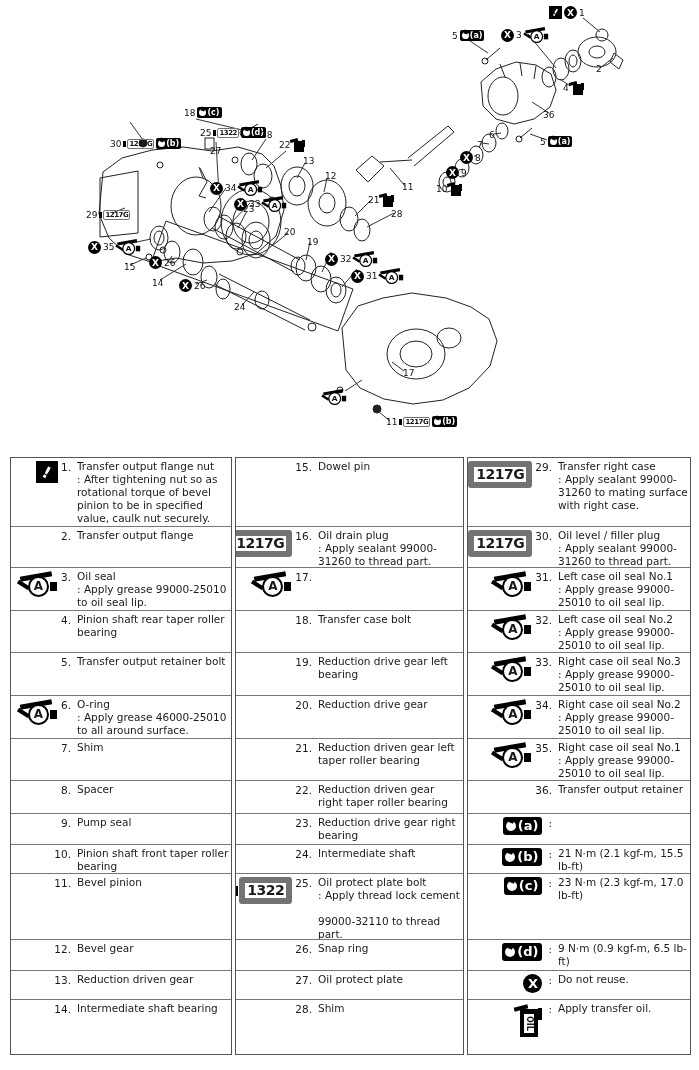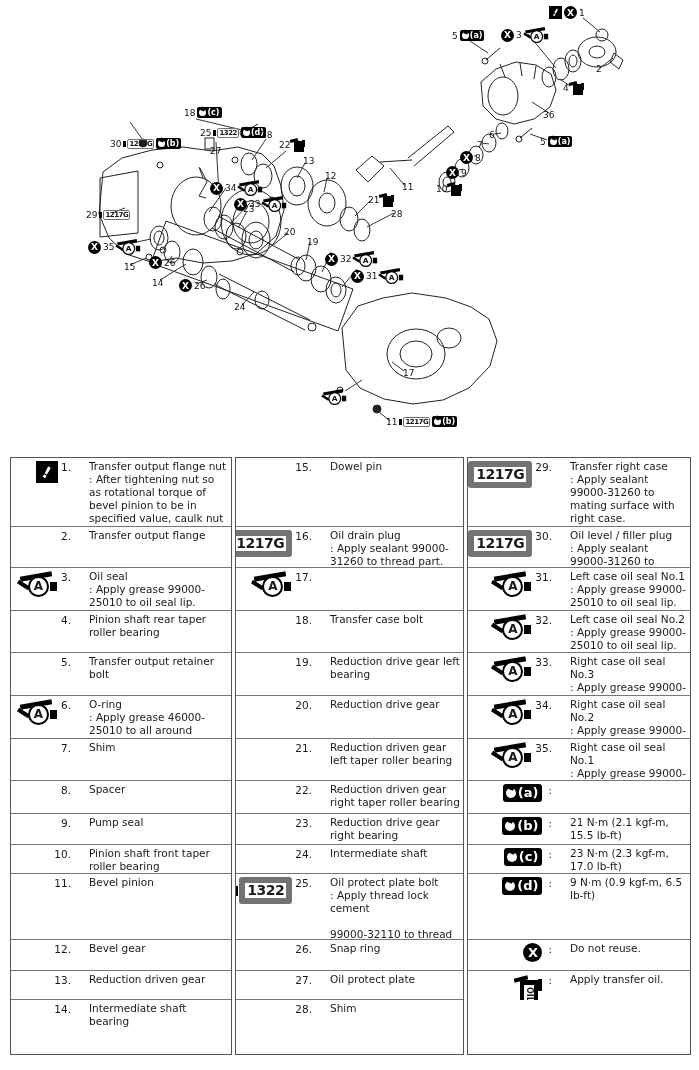--- a/index.html
+++ b/index.html
@@ -65,21 +65,21 @@
         grid-template-rows:69px 41px 43px 42px 43px 43px 42px 33px 31px 29px 66px 31px 29px 1fr;
         box-sizing:border-box;background:#fff;}
   .cell{border-bottom:1px solid #777;box-sizing:border-box;display:flex;align-items:flex-start;
         padding:2px 2px 0 0;overflow:hidden;font-size:10.5px;line-height:13px;}
   .cell:last-child{border-bottom:none;}
   .cell-left{display:flex;justify-content:flex-end;align-items:flex-start;gap:3px;flex:none;padding-top:1px;}
   .c1 .cell-left{width:60px;}
   .c2 .cell-left{width:76px;}
   .c3 .cell-left{width:84px;}
   .pnum{white-space:nowrap;}
-  .cell-text{margin-left:18px;flex:1;}
+  .cell-text{margin-left:6px;flex:1;}
   .p-note{white-space:pre-line;}
   .leg-colon{margin-left:3px;}
 </style>
 </head>
 <body>
 <div class="page">
 
   <div class="diagram">
     <svg width="699" height="450" viewBox="0 0 699 450">
       <g fill="none" stroke="#222" stroke-width="1">
@@ -815,20 +815,28 @@
             </span>
             <span class="pnum">35.</span>
           </div>
           <div class="cell-text">
             <div class="p-name">Right case oil seal No.1</div>
             <div class="p-note">: Apply grease 99000-25010 to oil seal lip.</div>
           </div>
         </div>
         <div class="cell">
           <div class="cell-left">
+            <span class="pnum">36.</span>
+          </div>
+          <div class="cell-text">
+            <div class="p-name">Transfer output retainer</div>
+          </div>
+        </div>
+        <div class="cell">
+          <div class="cell-left">
             <span class="ico ico-torque">
               <span class="wr"></span>
               <span>(a)</span>
             </span>
             <span class="leg-colon">:</span>
           </div>
         </div>
         <div class="cell">
           <div class="cell-left">
             <span class="ico ico-torque">

